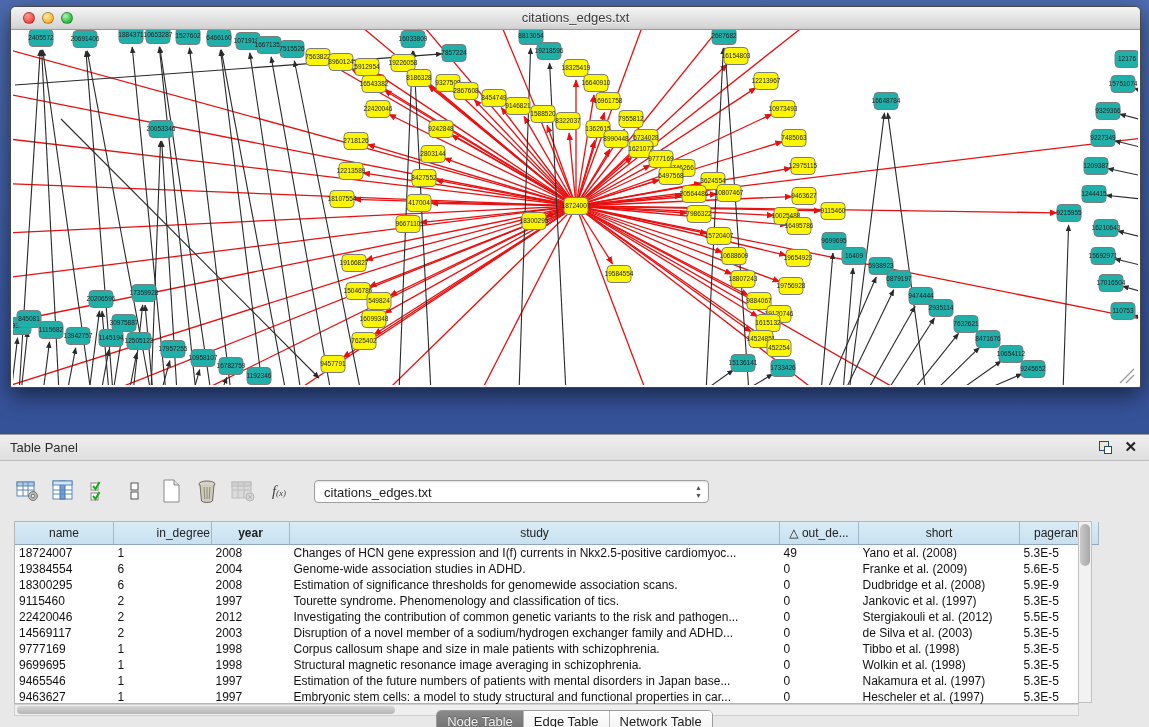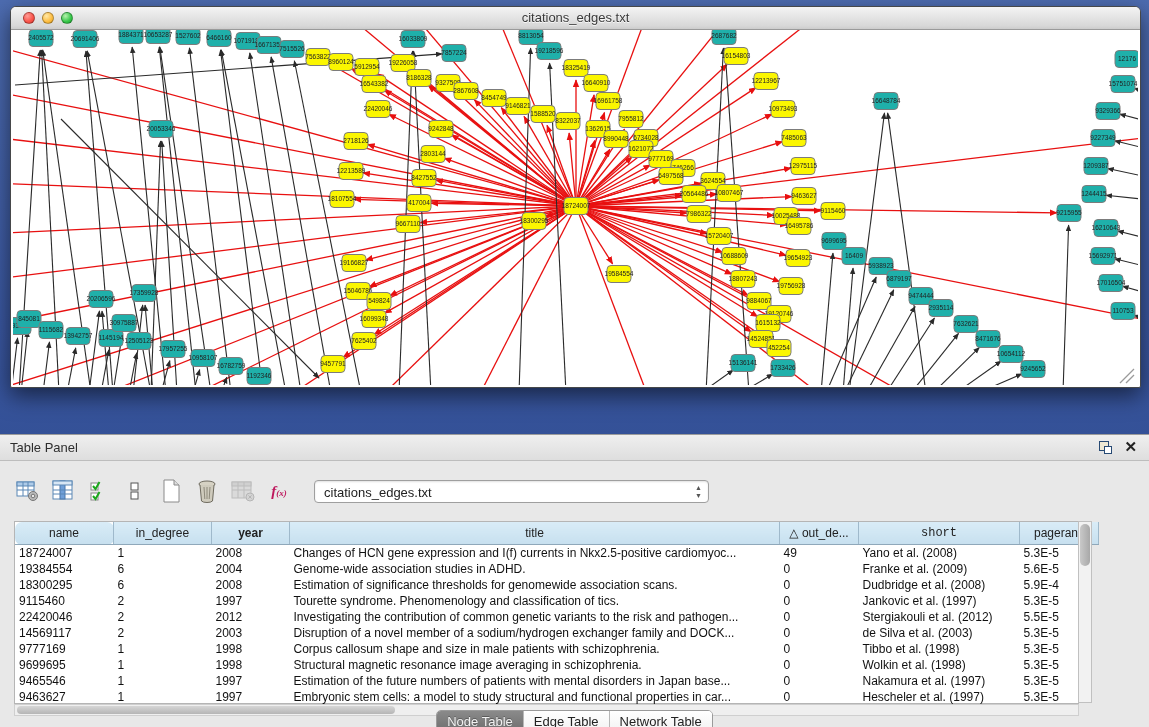--- a/index.html
+++ b/index.html
@@ -46,21 +46,21 @@
   .panel-title{position:absolute;left:10px;top:5px;font-size:13px;color:#2e2e2e;}
   .panel-hicons{position:absolute;right:12px;top:4px;display:flex;gap:12px;align-items:center;}
   .float-ic{width:15px;height:15px;position:relative;display:inline-block;cursor:pointer;}
   .float-ic .sq1{position:absolute;left:2px;top:2px;width:8px;height:8px;border:1.5px solid #274a74;background:#efe9d4;}
   .float-ic .sq2{position:absolute;left:7px;top:7px;width:6px;height:6px;border:1.5px solid #274a74;background:#fff;}
   .close-x{font-size:15px;font-weight:bold;color:#222;line-height:15px;cursor:pointer;}
   .panel-body{position:absolute;left:0;top:26px;right:0;bottom:27px;background:#e8e8e8;}
   
   .toolbar{position:absolute;left:14px;top:12px;height:36px;display:flex;align-items:center;gap:10px;}
   .tbtn{width:26px;height:26px;display:flex;align-items:center;justify-content:center;cursor:pointer;}
-  .fx-ic{font-family:"Liberation Serif",serif;font-style:italic;font-weight:bold;font-size:15px;color:#be185d;}
+  .fx-ic{font-family:"Liberation Serif",serif;font-style:italic;font-weight:normal;font-size:15px;color:#404040;}
   .fx-ic small{font-size:9px;}
   .dropdown{
     margin-left:12px;width:395px;height:23px;background:#fff;
     border:1px solid #9f9f9f;border-radius:4px;position:relative;
     font-size:13px;color:#222;line-height:23px;padding-left:9px;box-sizing:border-box;
     cursor:pointer;box-shadow:inset 0 1px 2px rgba(0,0,0,.12);
   }
   .dropdown .steppers{
     position:absolute;right:4px;top:3px;width:11px;height:17px;color:#555;
     font-size:7px;line-height:8px;text-align:center;
@@ -836,26 +836,26 @@
         <div class="dropdown">
         <span>citations_edges.txt</span>
         <span class="steppers">▲<br>▼</span>
       </div>
     </div>
 
     <div class="dtable">
       <table class="grid">
         <thead id="thead">
             <tr>
-              <th style="width: 96px; border-radius: 7px;"><span>name</span></th>
-              <th style="width: 95px;"><span>in_degree</span></th>
+              <th style="width: 96px;"><span>name</span></th>
+              <th style="width: 95px; text-align: right;"><span>in_degree</span></th>
               <th style="width: 75px; font-weight: bold;"><span>year</span></th>
-              <th style="width: 487px;"><span>title</span></th>
+              <th style="width: 487px;"><span>study</span></th>
               <th style="width: 76px;"><span>△ </span><span>out_de...</span></th>
-              <th style="width: 158px; font-family: Liberation Mono, monospace;"><span>short</span></th>
+              <th style="width: 158px;"><span>short</span></th>
               <th style="width: 76px;"><span>pagerank</span></th>
             </tr>
           </thead>
         <tbody id="tbody">
             <tr>
               <td>18724007</td>
               <td>1</td>
               <td>2008</td>
               <td>Changes of HCN gene expression and I(f) currents in Nkx2.5-positive cardiomyoc...</td>
               <td>49</td>
@@ -871,21 +871,21 @@
               <td>Franke et al. (2009)</td>
               <td>5.6E-5</td>
             </tr>
             <tr>
               <td>18300295</td>
               <td>6</td>
               <td>2008</td>
               <td>Estimation of significance thresholds for genomewide association scans.</td>
               <td>0</td>
               <td>Dudbridge et al. (2008)</td>
-              <td>5.9E-4</td>
+              <td>5.9E-9</td>
             </tr>
             <tr>
               <td>9115460</td>
               <td>2</td>
               <td>1997</td>
               <td>Tourette syndrome. Phenomenology and classification of tics.</td>
               <td>0</td>
               <td>Jankovic et al. (1997)</td>
               <td>5.3E-5</td>
             </tr>
@@ -895,21 +895,21 @@
               <td>2012</td>
               <td>Investigating the contribution of common genetic variants to the risk and pathogen...</td>
               <td>0</td>
               <td>Stergiakouli et al. (2012)</td>
               <td>5.5E-5</td>
             </tr>
             <tr>
               <td>14569117</td>
               <td>2</td>
               <td>2003</td>
-              <td>Disruption of a novel member of a sodium/hydrogen exchanger family and DOCK...</td>
+              <td>Disruption of a novel member of a sodium/hydrogen exchanger family and ADHD...</td>
               <td>0</td>
               <td>de Silva et al. (2003)</td>
               <td>5.3E-5</td>
             </tr>
             <tr>
               <td>9777169</td>
               <td>1</td>
               <td>1998</td>
               <td>Corpus callosum shape and size in male patients with schizophrenia.</td>
               <td>0</td>

